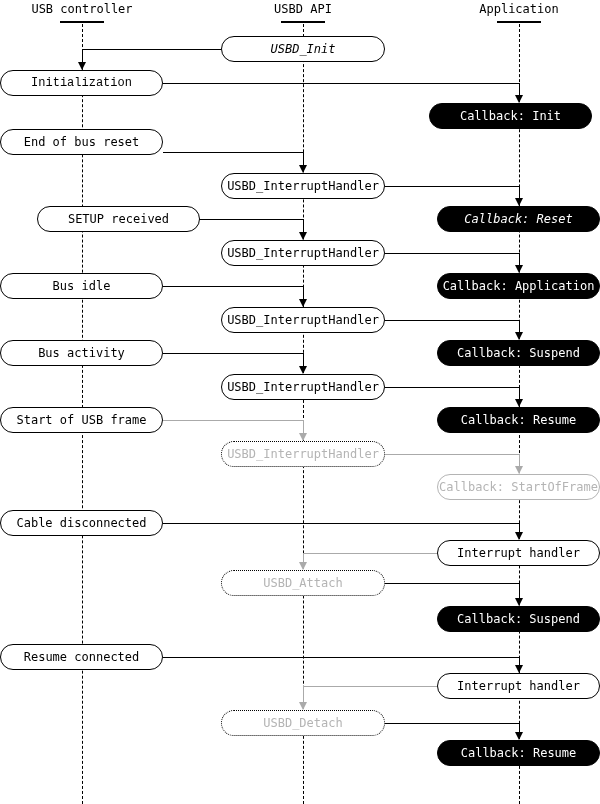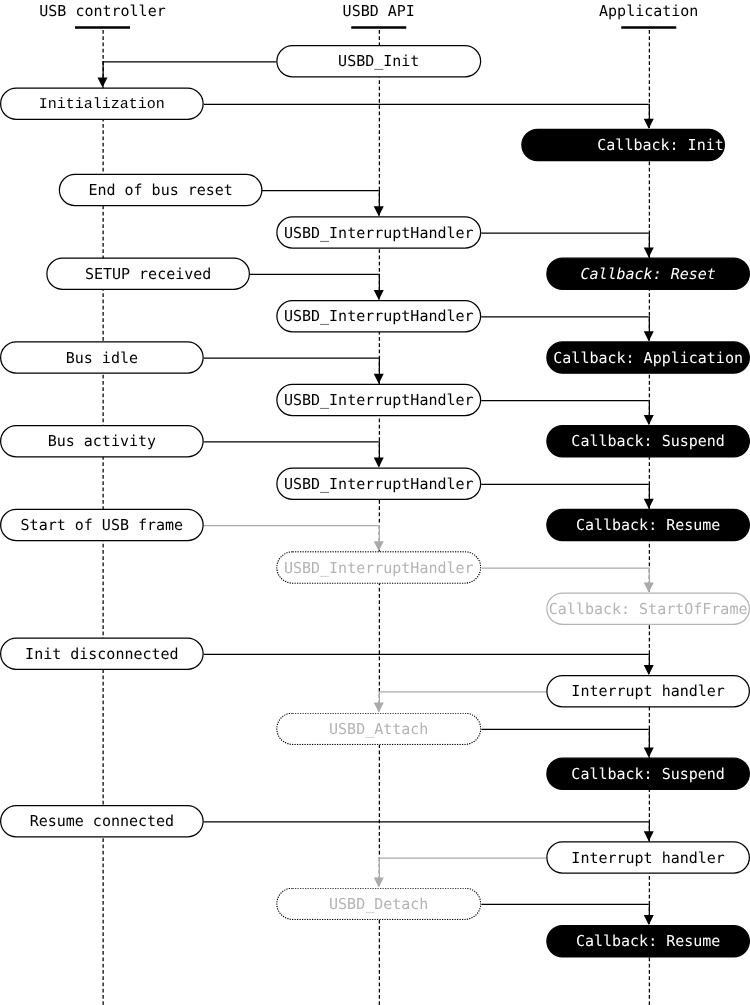--- a/index.html
+++ b/index.html
@@ -153,39 +153,39 @@
       <div class="vseg" style="left: 519px; top: 657px; height: 15px;"></div>
       <div class="arrowhead" style="left: 515px; top: 665px;"></div>
       <div class="hseg dim" style="left: 303px; top: 686px; width: 134px;"></div>
       <div class="vseg dim" style="left: 303px; top: 686px; height: 23px;"></div>
       <div class="arrowhead dim" style="left: 299px; top: 702px;"></div>
       <div class="hseg" style="left: 385px; top: 723px; width: 134px;"></div>
       <div class="vseg" style="left: 519px; top: 723px; height: 16px;"></div>
       <div class="arrowhead" style="left: 515px; top: 732px;"></div>
     </div>
   <div id="layer-nodes">
-      <div class="node" style="left: 221px; top: 36px; width: 164px;"><span>USBD_Init</span></div>
+      <div class="node" style="left: 221px; top: 36px; width: 164px; font-style: italic;"><span>USBD_Init</span></div>
       <div class="node" style="left: 0px; top: 70px; width: 163px; font-family: Liberation Mono, monospace;"><span>Initialization</span></div>
-      <div class="node dark" style="left: 417px; top: 103px; width: 163px; text-align: right;"><span>Callback: Init</span></div>
-      <div class="node" style="left: 0px; top: 139px; width: 163px; margin-left: 47px;"><span>End of bus reset</span></div>
+      <div class="node dark" style="left: 429px; top: 103px; width: 163px;"><span>Callback: Init</span></div>
+      <div class="node" style="left: 0px; top: 129px; width: 163px;"><span>End of bus reset</span></div>
       <div class="node" style="left: 221px; top: 173px; width: 164px;"><span>USBD_InterruptHandler</span></div>
       <div class="node dark" style="left: 437px; top: 206px; width: 163px; font-style: italic;"><span>Callback: Reset</span></div>
       <div class="node" style="left: 0px; top: 206px; width: 163px; margin-left: 37px;"><span>SETUP received</span></div>
       <div class="node" style="left: 221px; top: 240px; width: 164px;"><span>USBD_InterruptHandler</span></div>
       <div class="node dark" style="left: 437px; top: 273px; width: 163px;"><span>Callback: Application</span></div>
       <div class="node" style="left: 0px; top: 273px; width: 163px;"><span>Bus idle</span></div>
       <div class="node" style="left: 221px; top: 307px; width: 164px;"><span>USBD_InterruptHandler</span></div>
       <div class="node dark" style="left: 437px; top: 340px; width: 163px;"><span>Callback: Suspend</span></div>
       <div class="node" style="left: 0px; top: 340px; width: 163px;"><span>Bus activity</span></div>
       <div class="node" style="left: 221px; top: 374px; width: 164px;"><span>USBD_InterruptHandler</span></div>
       <div class="node dark" style="left: 437px; top: 407px; width: 163px;"><span>Callback: Resume</span></div>
       <div class="node" style="left: 0px; top: 407px; width: 163px;"><span>Start of USB frame</span></div>
       <div class="node ghost" style="left: 221px; top: 441px; width: 164px;"><span>USBD_InterruptHandler</span></div>
       <div class="node ghost-solid" style="left: 437px; top: 474px; width: 163px;"><span>Callback: StartOfFrame</span></div>
-      <div class="node" style="left: 0px; top: 510px; width: 163px;"><span>Init disconnected</span></div>
+      <div class="node" style="left: 0px; top: 510px; width: 163px;"><span>Cable disconnected</span></div>
       <div class="node" style="left: 437px; top: 540px; width: 163px;"><span>Interrupt handler</span></div>
       <div class="node ghost" style="left: 221px; top: 570px; width: 164px;"><span>USBD_Attach</span></div>
       <div class="node dark" style="left: 437px; top: 606px; width: 163px;"><span>Callback: Suspend</span></div>
       <div class="node" style="left: 0px; top: 644px; width: 163px;"><span>Resume connected</span></div>
       <div class="node" style="left: 437px; top: 673px; width: 163px;"><span>Interrupt handler</span></div>
       <div class="node ghost" style="left: 221px; top: 710px; width: 164px;"><span>USBD_Detach</span></div>
       <div class="node dark" style="left: 437px; top: 740px; width: 163px;"><span>Callback: Resume</span></div>
     </div>
   <div id="layer-headers">
       <div class="actor-label" style="left: -8px; top: 2px; width: 180px;">USB controller</div>

